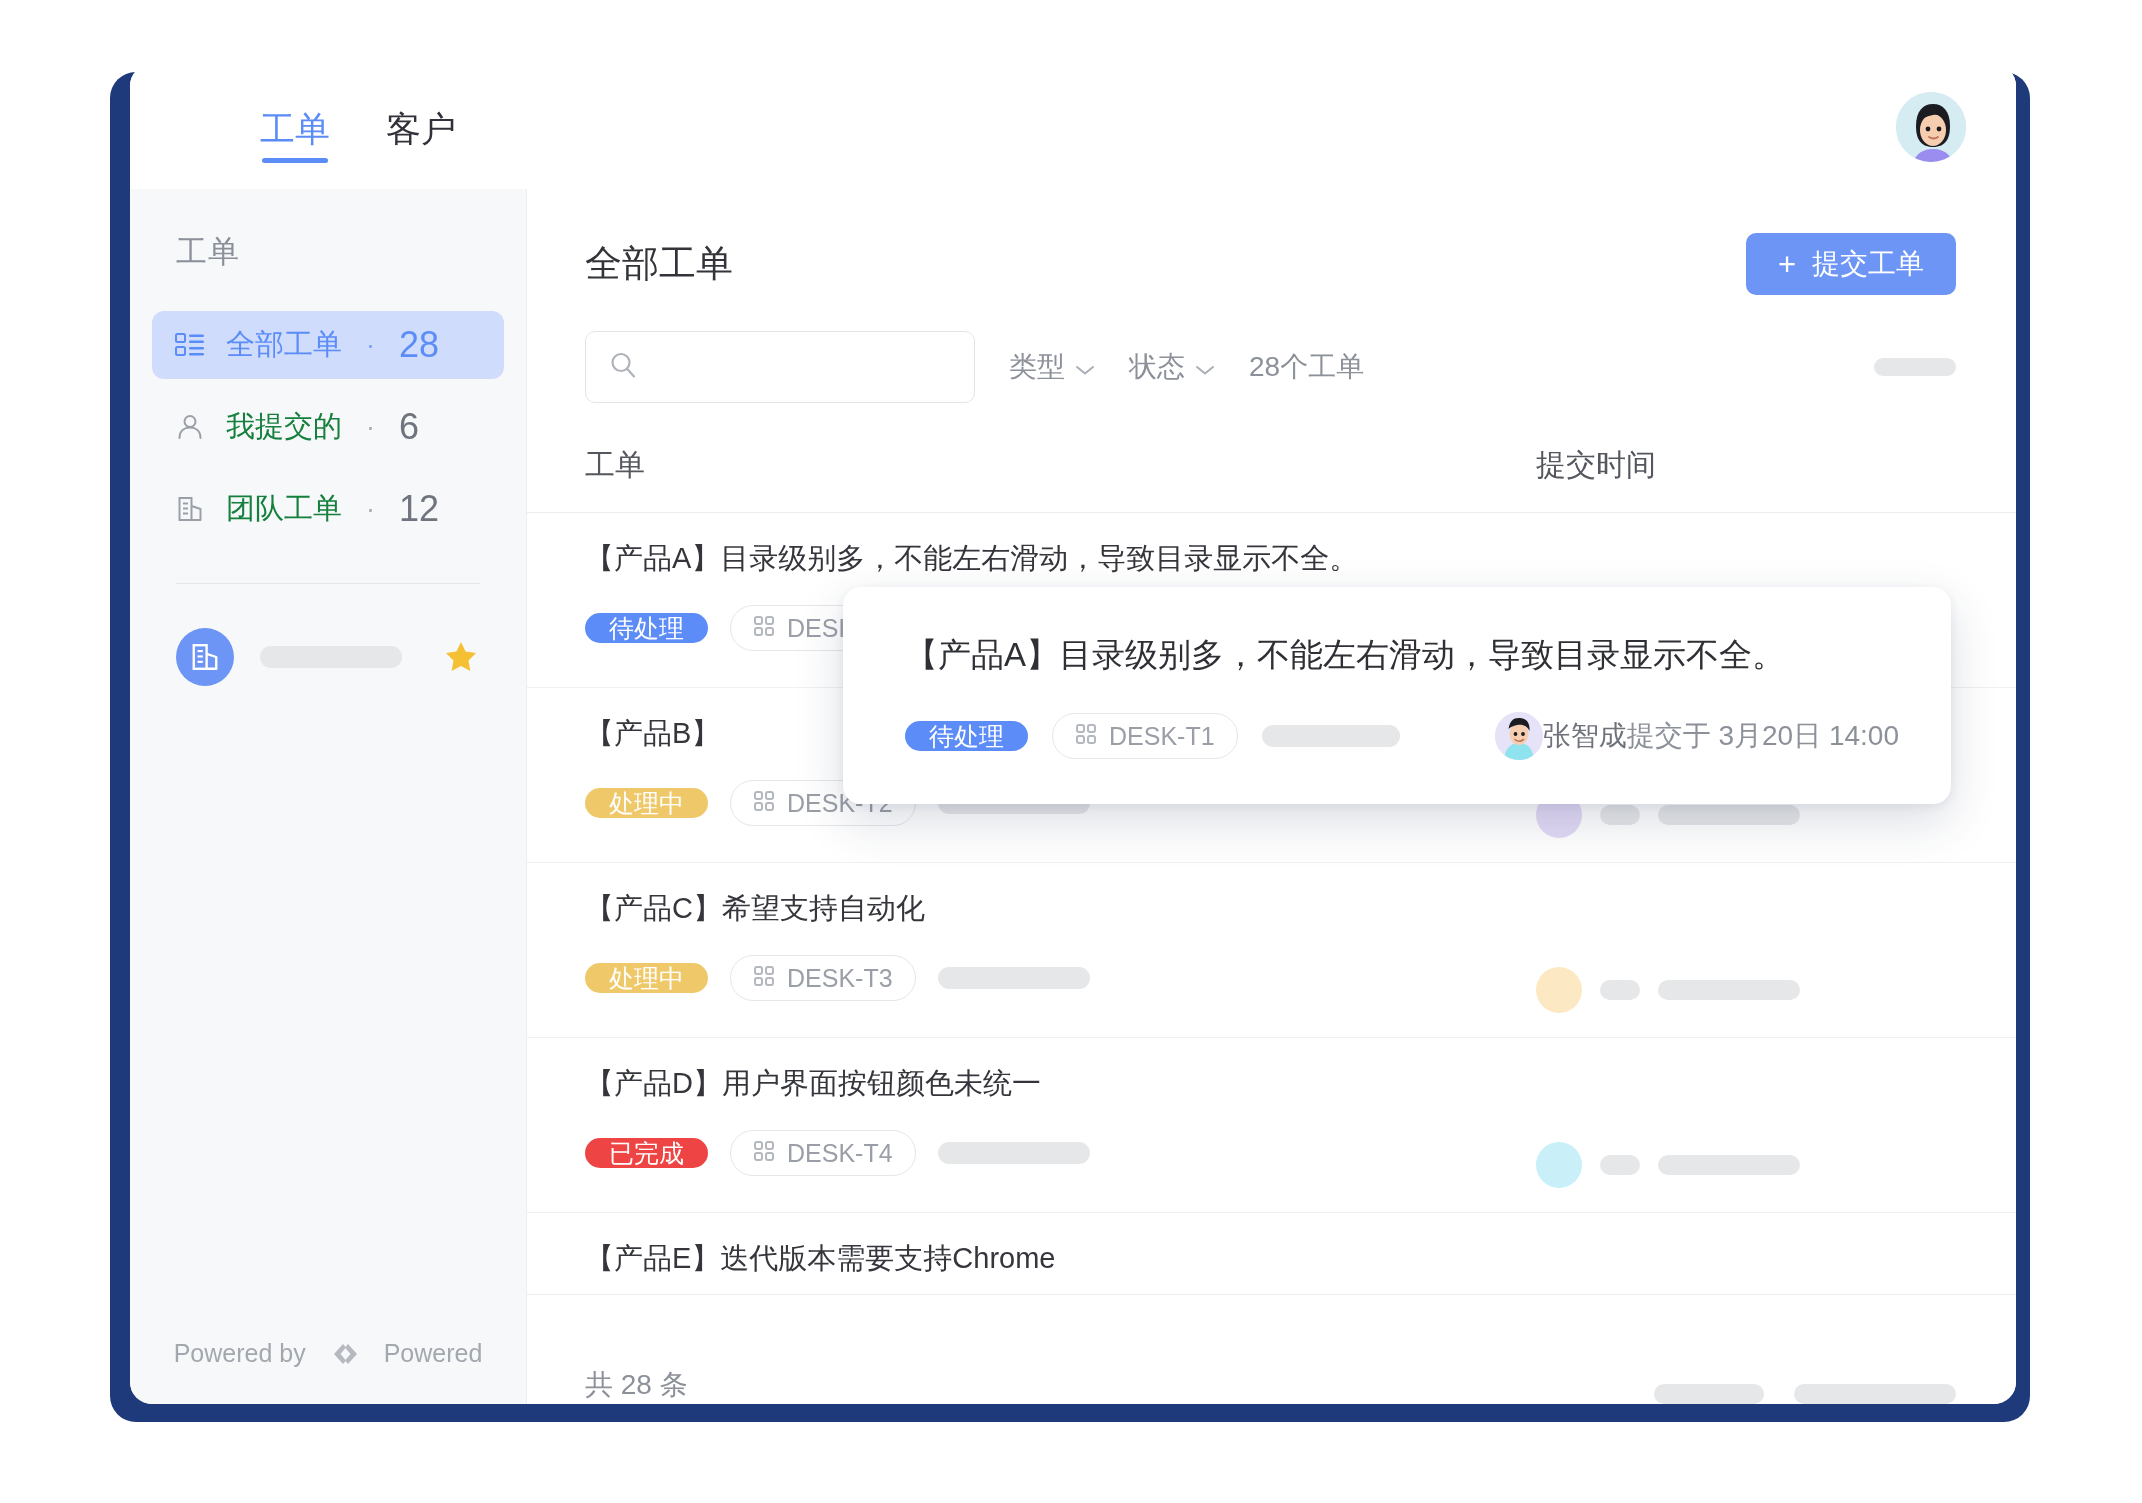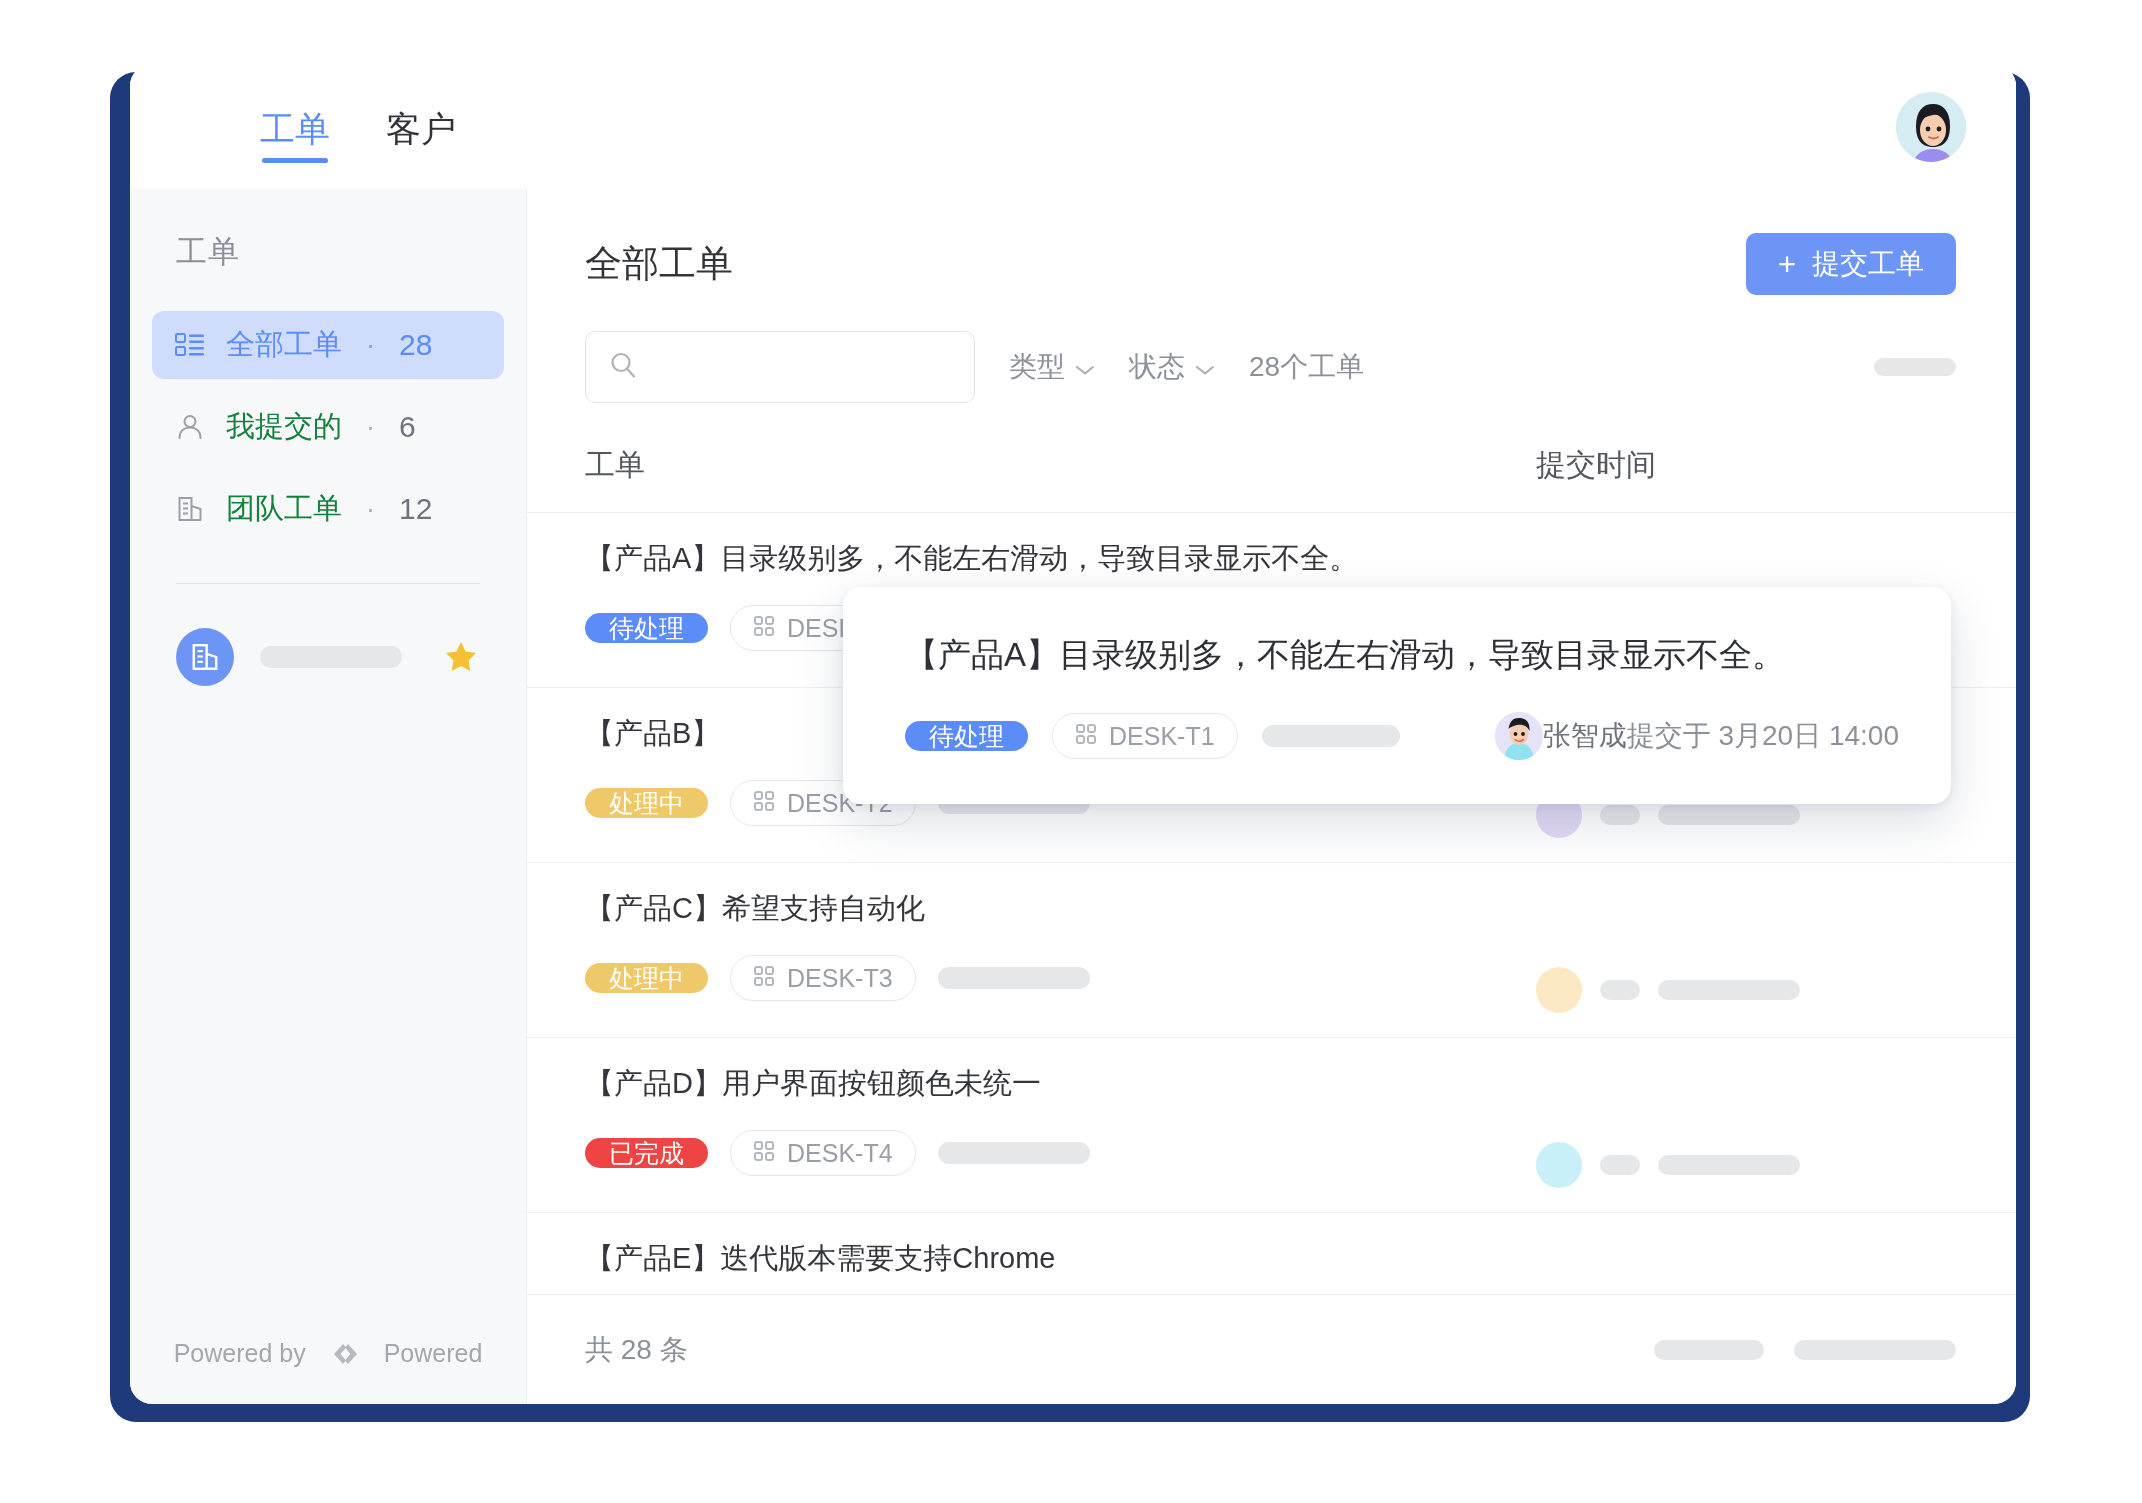--- a/index.html
+++ b/index.html
@@ -106,21 +106,21 @@
     cursor: pointer;
     margin-bottom: 14px;
   }
   .sb-item.active { background: #cfdcfb; }
   .sb-ico { width: 32px; height: 32px; flex: 0 0 32px; display:flex; align-items:center; justify-content:center; }
   .sb-ico svg { display:block; }
   .sb-label { font-size: 29px; color: #15803d; white-space: nowrap; }
   .sb-item.active .sb-label { color: #5b8cf7; }
   .sb-sep { font-size: 27px; color: #a9aeb8; margin: 0 4px; }
   .sb-item.active .sb-sep { color: #7ba0f7; }
-  .sb-count { font-size: 30px; color: #6f747e; }
+  .sb-count { font-size: 36px; color: #6f747e; }
   .sb-item.active .sb-count { color: #5b8cf7; }
 
   .sb-divider { height: 1px; background: #e3e5e9; margin: 26px 46px 0 46px; }
 
   .sb-project {
     display: flex; align-items: center;
     margin: 44px 46px 0 46px;
     gap: 26px;
   }
   .proj-avatar {
@@ -253,21 +253,21 @@
     padding-top: 78px;
   }
   .dot { width: 46px; height: 46px; border-radius: 50%; flex: 0 0 46px; }
   .r-skel-sm { width: 40px; height: 20px; }
   .r-skel-lg { width: 142px; height: 20px; }
 
   .main-footer {
     border-top: 1px solid #ebedef;
     padding: 0 60px 0 58px;
     height: 110px;
-    display: flex; align-items: center;
+    display: flex; align-items: flex-end;
   }
   .total-text { font-size: 28px; color: #8c9099; }
   .pager { margin-left: auto; display: flex; align-items: center; gap: 30px; }
   .pg-skel-1 { width: 110px; height: 20px; }
   .pg-skel-2 { width: 162px; height: 20px; }
 
   
   .hover-card {
     position: absolute;
     left: 713px; top: 523px;

